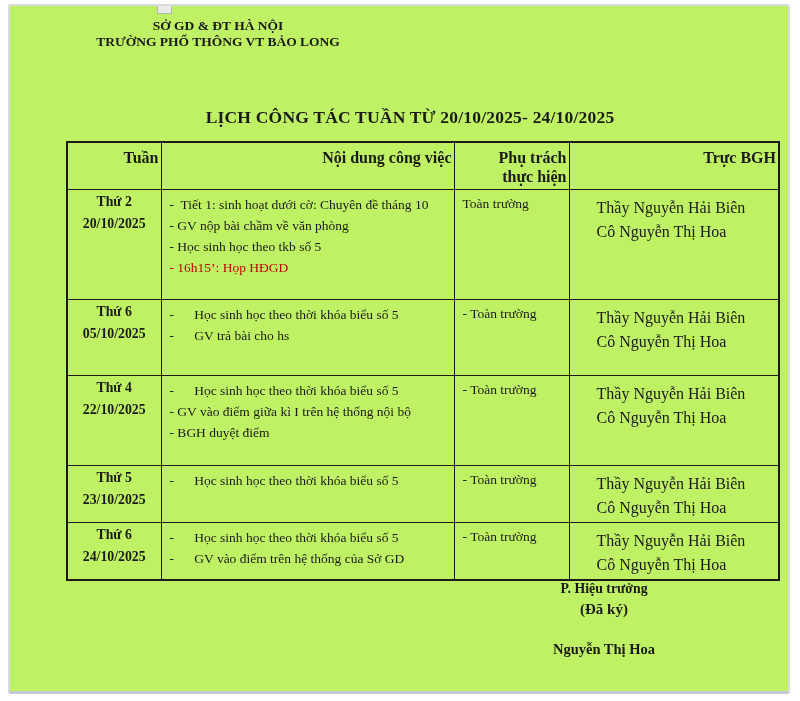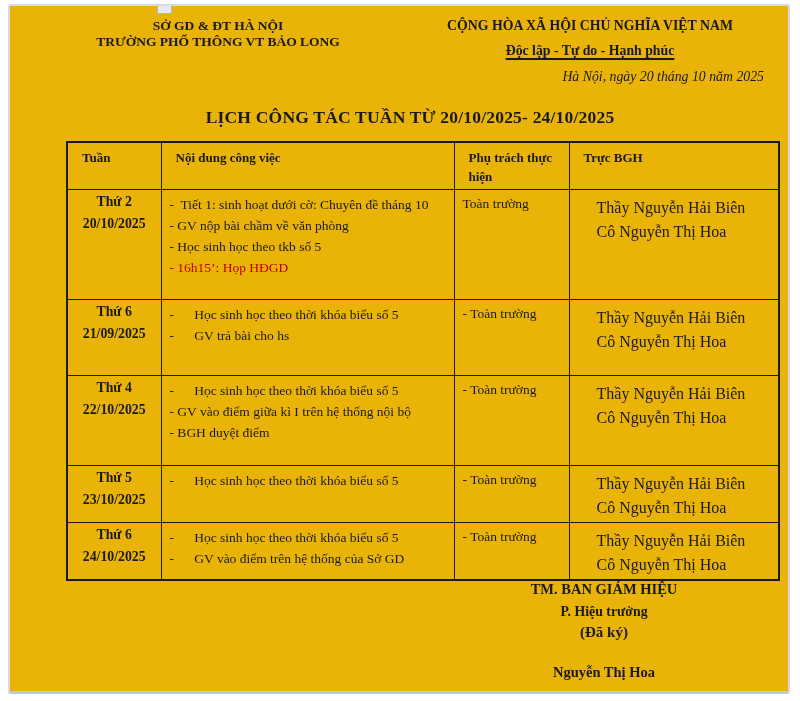--- a/index.html
+++ b/index.html
@@ -5,21 +5,21 @@
   * { margin:0; padding:0; box-sizing:border-box; }
   html,body { width:800px; height:701px; background:#ffffff; }
   body {
     font-family:"Liberation Serif", serif;
     color:#1a1a1a;
     position:relative;
     overflow:hidden;
   }
   .page-card {
     position:absolute; left:8px; top:4px; width:782px; height:690px;
-    background:#eab308;
+    background:#bef264;
     border:2px solid #d7dbde;
     border-bottom:3px solid #c2cad1;
     border-radius:3px;
   }
   .top-artifact {
     position:absolute; left:147px; top:0; width:15px; height:8px;
     background:#e9e9e9; border:1px solid #b5b5b5; border-top:none;
   }
   .hdr-left {
     position:absolute; left:28px; top:12px; width:360px;
@@ -42,21 +42,21 @@
   }
   table.schedule {
     position:absolute; left:56px; top:135px; width:712px;
     border-collapse:collapse; table-layout:fixed;
     border:2px solid #1a1a1a;
   }
   .schedule th, .schedule td {
     border:1.6px solid #1a1a1a; vertical-align:top;
   }
   .schedule thead th {
-    text-align:left; font-weight:bold; font-size:13px;
+    text-align:right; font-weight:bold; font-size:16px;
     padding:5px 2px 2px 14px; line-height:19px;
   }
   td.cell-day {
     text-align:center; font-weight:bold; font-size:13.8px;
     padding-top:1px; line-height:22px;
   }
   td.cell-tasks {
     font-size:13.5px; padding:4px 5px 3px 8px; line-height:21px;
   }
   td.cell-tasks .task { white-space:pre-wrap; }
@@ -77,25 +77,20 @@
 
 <div class="page-card">
 
   <div class="top-artifact"></div>
 
   <div class="hdr-left">
     <div>SỞ GD &amp; ĐT HÀ NỘI</div>
     <div>TRƯỜNG PHỔ THÔNG VT BẢO LONG</div>
   </div>
 
-  <div class="hdr-right">
-    <div class="motto-country">CỘNG HÒA XÃ HỘI CHỦ NGHĨA VIỆT NAM</div>
-    <div><span class="motto-line">Độc lập - Tự do - Hạnh phúc</span></div>
-    <div class="date-line">Hà Nội, ngày 20 tháng 10 năm 2025</div>
-  </div>
 
   <div class="doc-title">LỊCH CÔNG TÁC TUẦN TỪ 20/10/2025- 24/10/2025</div>
 
   <table class="schedule">
     <colgroup>
       <col style="width:94px">
         <col style="width:293px">
         <col style="width:115px">
         <col style="width:210px">
     </colgroup>
@@ -121,21 +116,21 @@
         </td>
         <td class="cell-charge">Toàn trường</td>
         <td class="cell-duty">
           <div>Thầy Nguyễn Hải Biên</div>
           <div>Cô Nguyễn Thị Hoa</div>
         </td>
       </tr>
       <tr style="height:76px">
         <td class="cell-day">
           <div>Thứ 6</div>
-          <div>21/09/2025</div>
+          <div>05/10/2025</div>
         </td>
         <td class="cell-tasks">
           <div class="task">-      Học sinh học theo thời khóa biểu số 5</div>
           <div class="task">-      GV trả bài cho hs</div>
         </td>
         <td class="cell-charge">- Toàn trường</td>
         <td class="cell-duty">
           <div>Thầy Nguyễn Hải Biên</div>
           <div>Cô Nguyễn Thị Hoa</div>
         </td>
@@ -182,19 +177,18 @@
         <td class="cell-charge">- Toàn trường</td>
         <td class="cell-duty">
           <div>Thầy Nguyễn Hải Biên</div>
           <div>Cô Nguyễn Thị Hoa</div>
         </td>
       </tr>
     </tbody>
   </table>
 
   <div class="footer-block">
-    <div class="f1">TM. BAN GIÁM HIỆU</div>
     <div class="f2">P. Hiệu trưởng</div>
     <div class="f3">(Đã ký)</div>
     <div class="sig">Nguyễn Thị Hoa</div>
   </div>
 
 </div>
 
 </body></html>

